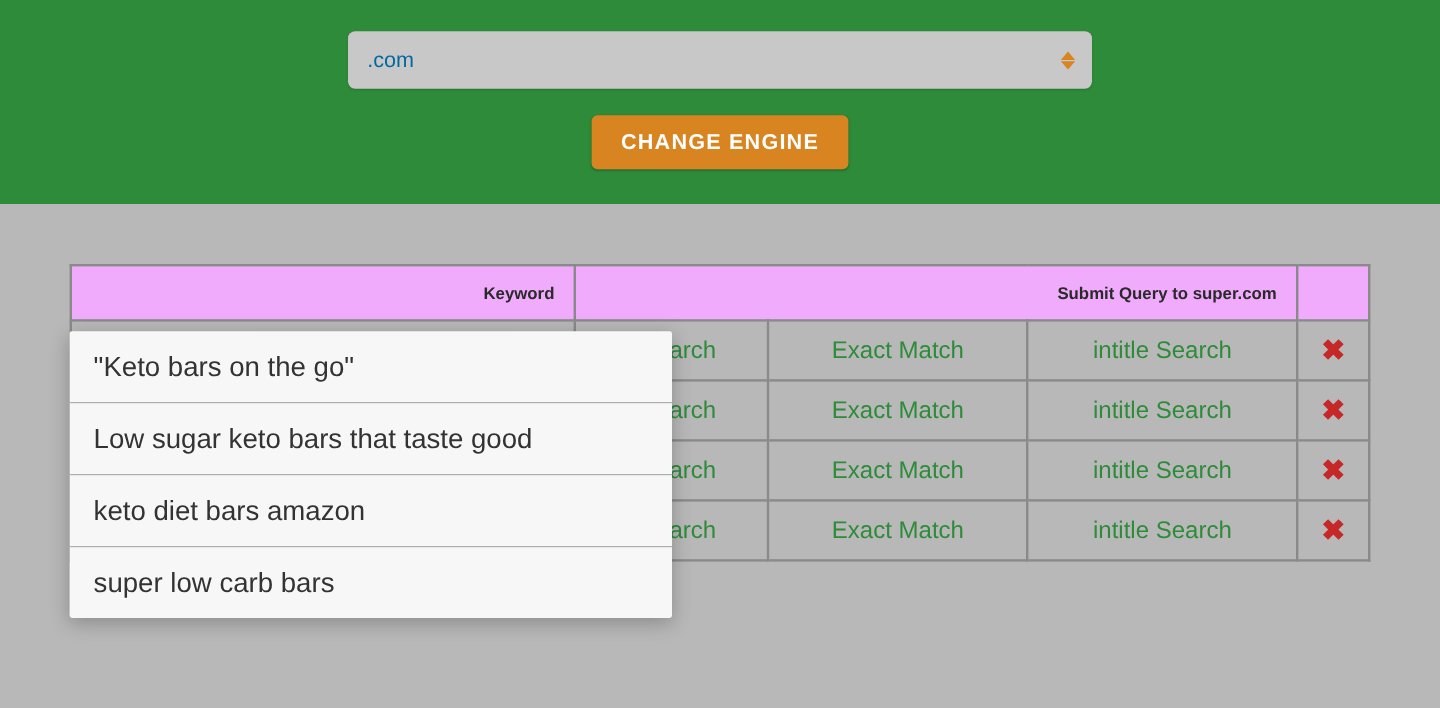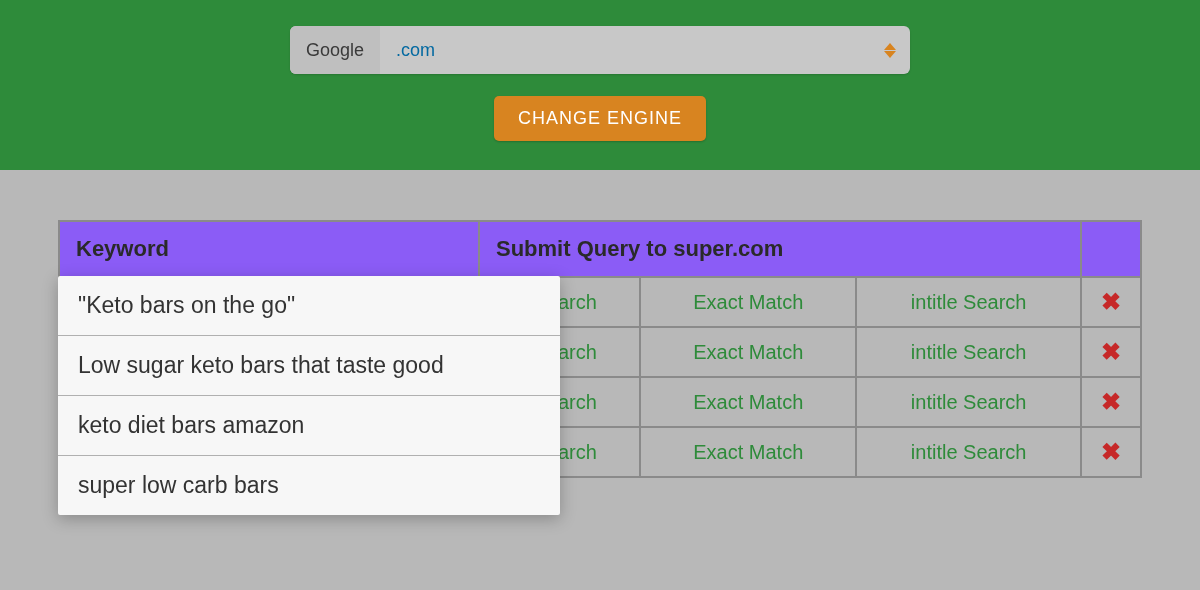--- a/index.html
+++ b/index.html
@@ -66,34 +66,35 @@
     margin-top: 22px;
     background: #d88420;
     color: #fff;
     border: none;
     border-radius: 5px;
     padding: 12px 24px;
     font-size: 18px;
     letter-spacing: 1px;
     cursor: pointer;
     box-shadow: 0 1px 2px rgba(0,0,0,0.2);
+    font-weight: bold;
   }
   .content {
     padding: 50px 58px 0 58px;
     position: relative;
   }
   .table {
     width: 100%;
     border-collapse: collapse;
   }
   .table th {
-    background: #8b5cf6;
-    text-align: left;
+    background: #f0abfc;
+    text-align: right;
     padding: 14px 16px;
-    font-size: 22px;
+    font-size: 14px;
     color: #2a2a2a;
     border: 2px solid #8a8a8a;
     font-weight: 700;
   }
   .table th.keyword-col { width: 420px; }
   .table th.delete-col { width: 60px; }
   .table td {
     border: 2px solid #8a8a8a;
     background: #b8b8b8;
     padding: 10px 14px;
@@ -130,21 +131,20 @@
     border-bottom: 1px solid #b0b0b0;
     cursor: pointer;
   }
   .overlay-item:last-child { border-bottom: none; }
 </style>
 </head>
 <body>
 
 <div class="header">
   <div class="engine-dropdown">
-    <div class="engine-prefix">Google</div>
     <div class="engine-value">.com</div>
     <div class="dropdown-arrows">
       <div class="arrow-up"></div>
       <div class="arrow-down"></div>
     </div>
   </div>
   <button class="change-engine-btn">CHANGE ENGINE</button>
 </div>
 
 <div class="content">

